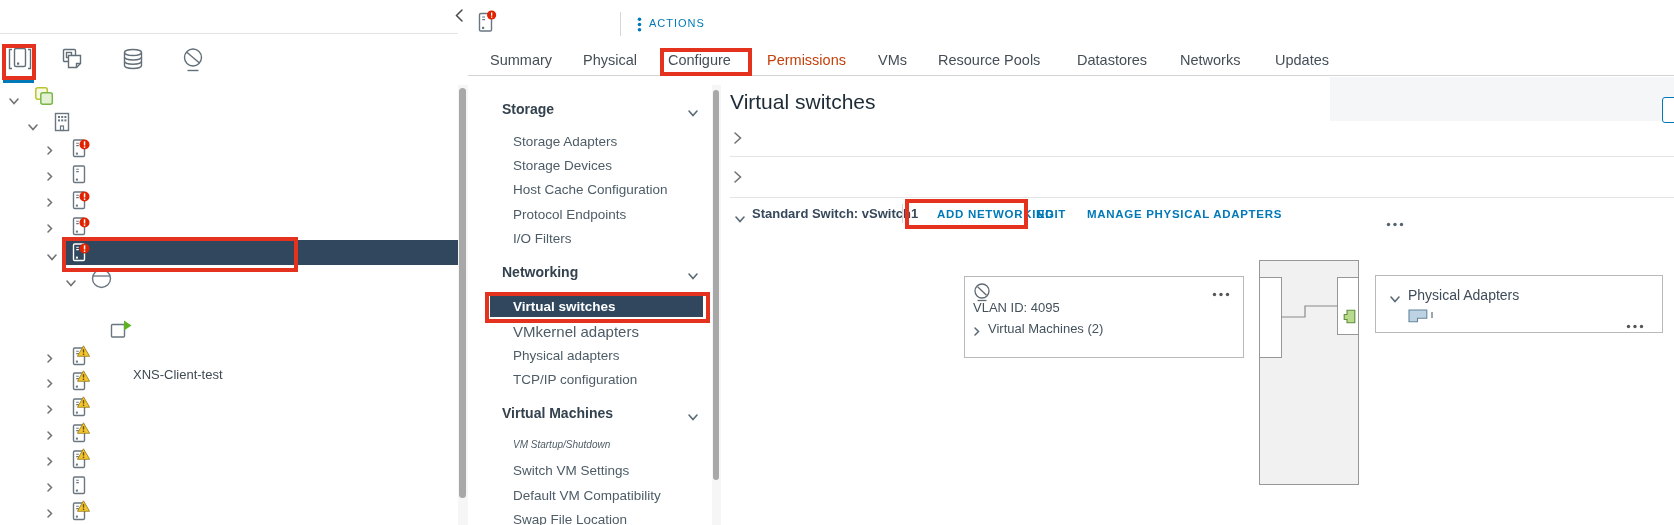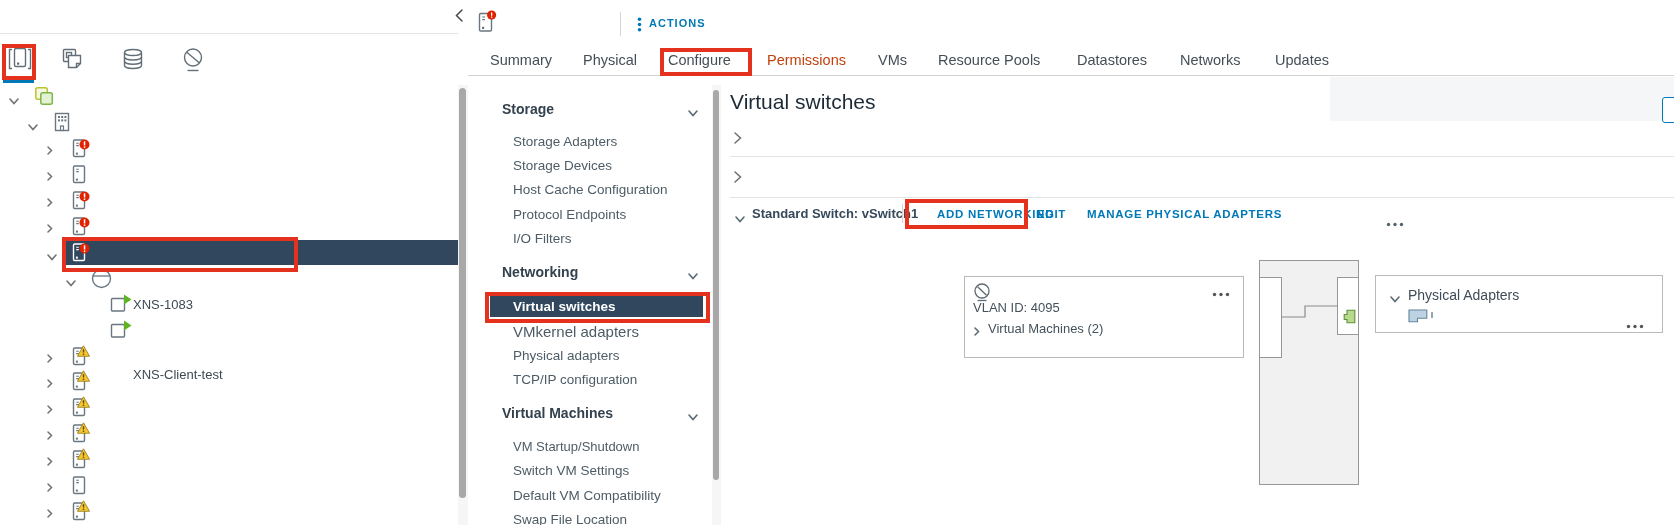--- a/index.html
+++ b/index.html
@@ -9,21 +9,21 @@
   .abs{position:absolute;}
   .ann{position:absolute;border:4px solid var(--red,#e5321f);box-sizing:border-box;z-index:40;pointer-events:none;}
   .hline{position:absolute;height:1px;background:#e4e4e4;}
   .vline{position:absolute;width:1px;background:#d5d5d5;}
   .card{position:absolute;background:#fff;border:1px solid #b9b9b9;box-sizing:border-box;}
   .link{position:absolute;font-size:11.5px;font-weight:bold;letter-spacing:.7px;color:#0079b8;cursor:pointer;white-space:nowrap;}
   .menu-head{position:absolute;left:502px;font-size:14px;font-weight:bold;color:#33424e;white-space:nowrap;}
   .title{position:absolute;left:730px;top:90px;font-size:21px;color:#1d2b36;}
   .switch-name{position:absolute;left:752px;top:206px;font-size:13px;font-weight:bold;color:#36495a;white-space:nowrap;}
   .cardtext{position:absolute;font-size:13px;color:#44525c;white-space:nowrap;}
-  .actions-label{position:absolute;left:649px;top:17px;font-size:11px;font-weight:bold;letter-spacing:1px;color:#0079b8;}
+  .actions-label{position:absolute;left:649px;top:17px;font-size:11px;font-weight:normal;letter-spacing:1px;color:#0079b8;}
   .scroll-track{position:absolute;background:#f6f6f6;}
   .scroll-thumb{position:absolute;border-radius:4px;background:#a8a8a8;}
   .graybar{position:absolute;background:#f5f6f7;}
   .notch{position:absolute;background:#fff;border:1px solid #979797;box-sizing:border-box;}
 </style>
 </head>
 <body>
 
 <div id="stage">
 
@@ -240,27 +240,20 @@
     </div>
     <div class="ann" style="position: absolute; left: 62px; top: 237px; width: 236px; height: 35px;"></div>
     <div style="position: absolute; left: 0px; top: 265px; width: 458px; height: 26px;">
       <div style="position: absolute; left: 65px; top: 9px; z-index: 2;"><svg width="12" height="9" viewBox="0 0 12 9" fill="none" xmlns="http://www.w3.org/2000/svg">
           <polyline points="2,2 6,6.5 10,2" stroke="#727272" stroke-width="1.6" fill="none" stroke-linecap="round"></polyline>
         </svg></div>
       <div style="position: absolute; left: 90px; top: 2px; width: 22px; z-index: 2;"><svg width="24" height="24" viewBox="0 0 24 24" fill="none" xmlns="http://www.w3.org/2000/svg">
           <circle cx="11.5" cy="11.5" r="9" stroke="#6a7680" stroke-width="1.4"></circle>
           <path d="M3.2,9 H19.8" stroke="#6a7680" stroke-width="1.3"></path>
         </svg></div>
-    </div>
-    <div style="position: absolute; left: 0px; top: 291px; width: 458px; height: 26px;">
-      <div style="position: absolute; left: 109px; top: 2px; width: 24px; z-index: 2;"><svg width="24" height="20" viewBox="0 0 24 20" fill="none" xmlns="http://www.w3.org/2000/svg">
-          <rect x="2.5" y="5.5" width="13" height="12.5" rx="1" stroke="#6a7680" stroke-width="1.4"></rect>
-          <polygon points="15,1.5 15,11.5 22.5,6.5" fill="#5fb321"></polygon>
-        </svg></div>
-      <div style="position: absolute; left: 133px; top: 6px; font-size: 13px; color: rgb(62, 74, 82); white-space: nowrap;">XNS-1083</div>
     </div>
     <div style="position: absolute; left: 0px; top: 317px; width: 458px; height: 26px;">
       <div style="position: absolute; left: 109px; top: 2px; width: 24px; z-index: 2;"><svg width="24" height="20" viewBox="0 0 24 20" fill="none" xmlns="http://www.w3.org/2000/svg">
           <rect x="2.5" y="5.5" width="13" height="12.5" rx="1" stroke="#6a7680" stroke-width="1.4"></rect>
           <polygon points="15,1.5 15,11.5 22.5,6.5" fill="#5fb321"></polygon>
         </svg></div>
       <div style="position: absolute; left: 133px; top: 6px; font-size: 13px; color: rgb(62, 74, 82); white-space: nowrap; margin-top: 44px;">XNS-Client-test</div>
     </div>
     <div style="position: absolute; left: 0px; top: 343px; width: 458px; height: 26px;">
       <div style="position: absolute; left: 46px; top: 7px; z-index: 2;"><svg width="8" height="11" viewBox="0 0 8 11" fill="none" xmlns="http://www.w3.org/2000/svg">
@@ -388,21 +381,21 @@
     <div style="position: absolute; left: 490px; top: 296px; width: 213px; height: 21px; background: rgb(48, 71, 94);"></div>
     <div class="ann" style="position: absolute; left: 485px; top: 292px; width: 225px; height: 31px;"></div>
     <div style="position: absolute; left: 513px; top: 299px; font-size: 13.5px; white-space: nowrap; z-index: 5; color: rgb(255, 255, 255); font-weight: bold;">Virtual switches</div>
     <div style="position: absolute; left: 513px; top: 323px; font-size: 15px; white-space: nowrap; z-index: 5; color: rgb(77, 92, 102);">VMkernel adapters</div>
     <div style="position: absolute; left: 513px; top: 348px; font-size: 13.5px; white-space: nowrap; z-index: 5; color: rgb(77, 92, 102);">Physical adapters</div>
     <div style="position: absolute; left: 513px; top: 372px; font-size: 13.5px; white-space: nowrap; z-index: 5; color: rgb(77, 92, 102); text-align: right;">TCP/IP configuration</div>
     <div class="menu-head" style="position: absolute; left: 502px; top: 405px;">Virtual Machines</div>
     <div style="position: absolute; left: 687px; top: 408px;"><svg width="12" height="9" viewBox="0 0 12 9" fill="none" xmlns="http://www.w3.org/2000/svg">
         <polyline points="2,2 6,6.5 10,2" stroke="#5a6a75" stroke-width="1.6" fill="none" stroke-linecap="round"></polyline>
       </svg></div>
-    <div style="position: absolute; left: 513px; top: 439px; font-size: 13px; white-space: nowrap; z-index: 5; color: rgb(77, 92, 102);">VM Startup/Shutdown</div>
+    <div style="position: absolute; left: 513px; top: 439px; font-size: 10px; white-space: nowrap; z-index: 5; color: rgb(77, 92, 102); font-style: italic;">VM Startup/Shutdown</div>
     <div style="position: absolute; left: 513px; top: 463px; font-size: 13.5px; white-space: nowrap; z-index: 5; color: rgb(77, 92, 102);">Switch VM Settings</div>
     <div style="position: absolute; left: 513px; top: 488px; font-size: 13.5px; white-space: nowrap; z-index: 5; color: rgb(77, 92, 102);">Default VM Compatibility</div>
     <div style="position: absolute; left: 513px; top: 512px; font-size: 13.5px; white-space: nowrap; z-index: 5; color: rgb(77, 92, 102);">Swap File Location</div>
     <div class="link" style="position: absolute; left: 917px; top: 208px; padding-left: 20px;">ADD NETWORKING</div>
     <div class="ann" style="position: absolute; left: 905px; top: 199px; width: 123px; height: 30px;"></div>
     <div class="link" style="position: absolute; left: 1037px; top: 208px;">EDIT</div>
     <div class="link" style="position: absolute; left: 1087px; top: 208px;">MANAGE PHYSICAL ADAPTERS</div>
   </div>
 
 </body></html>

